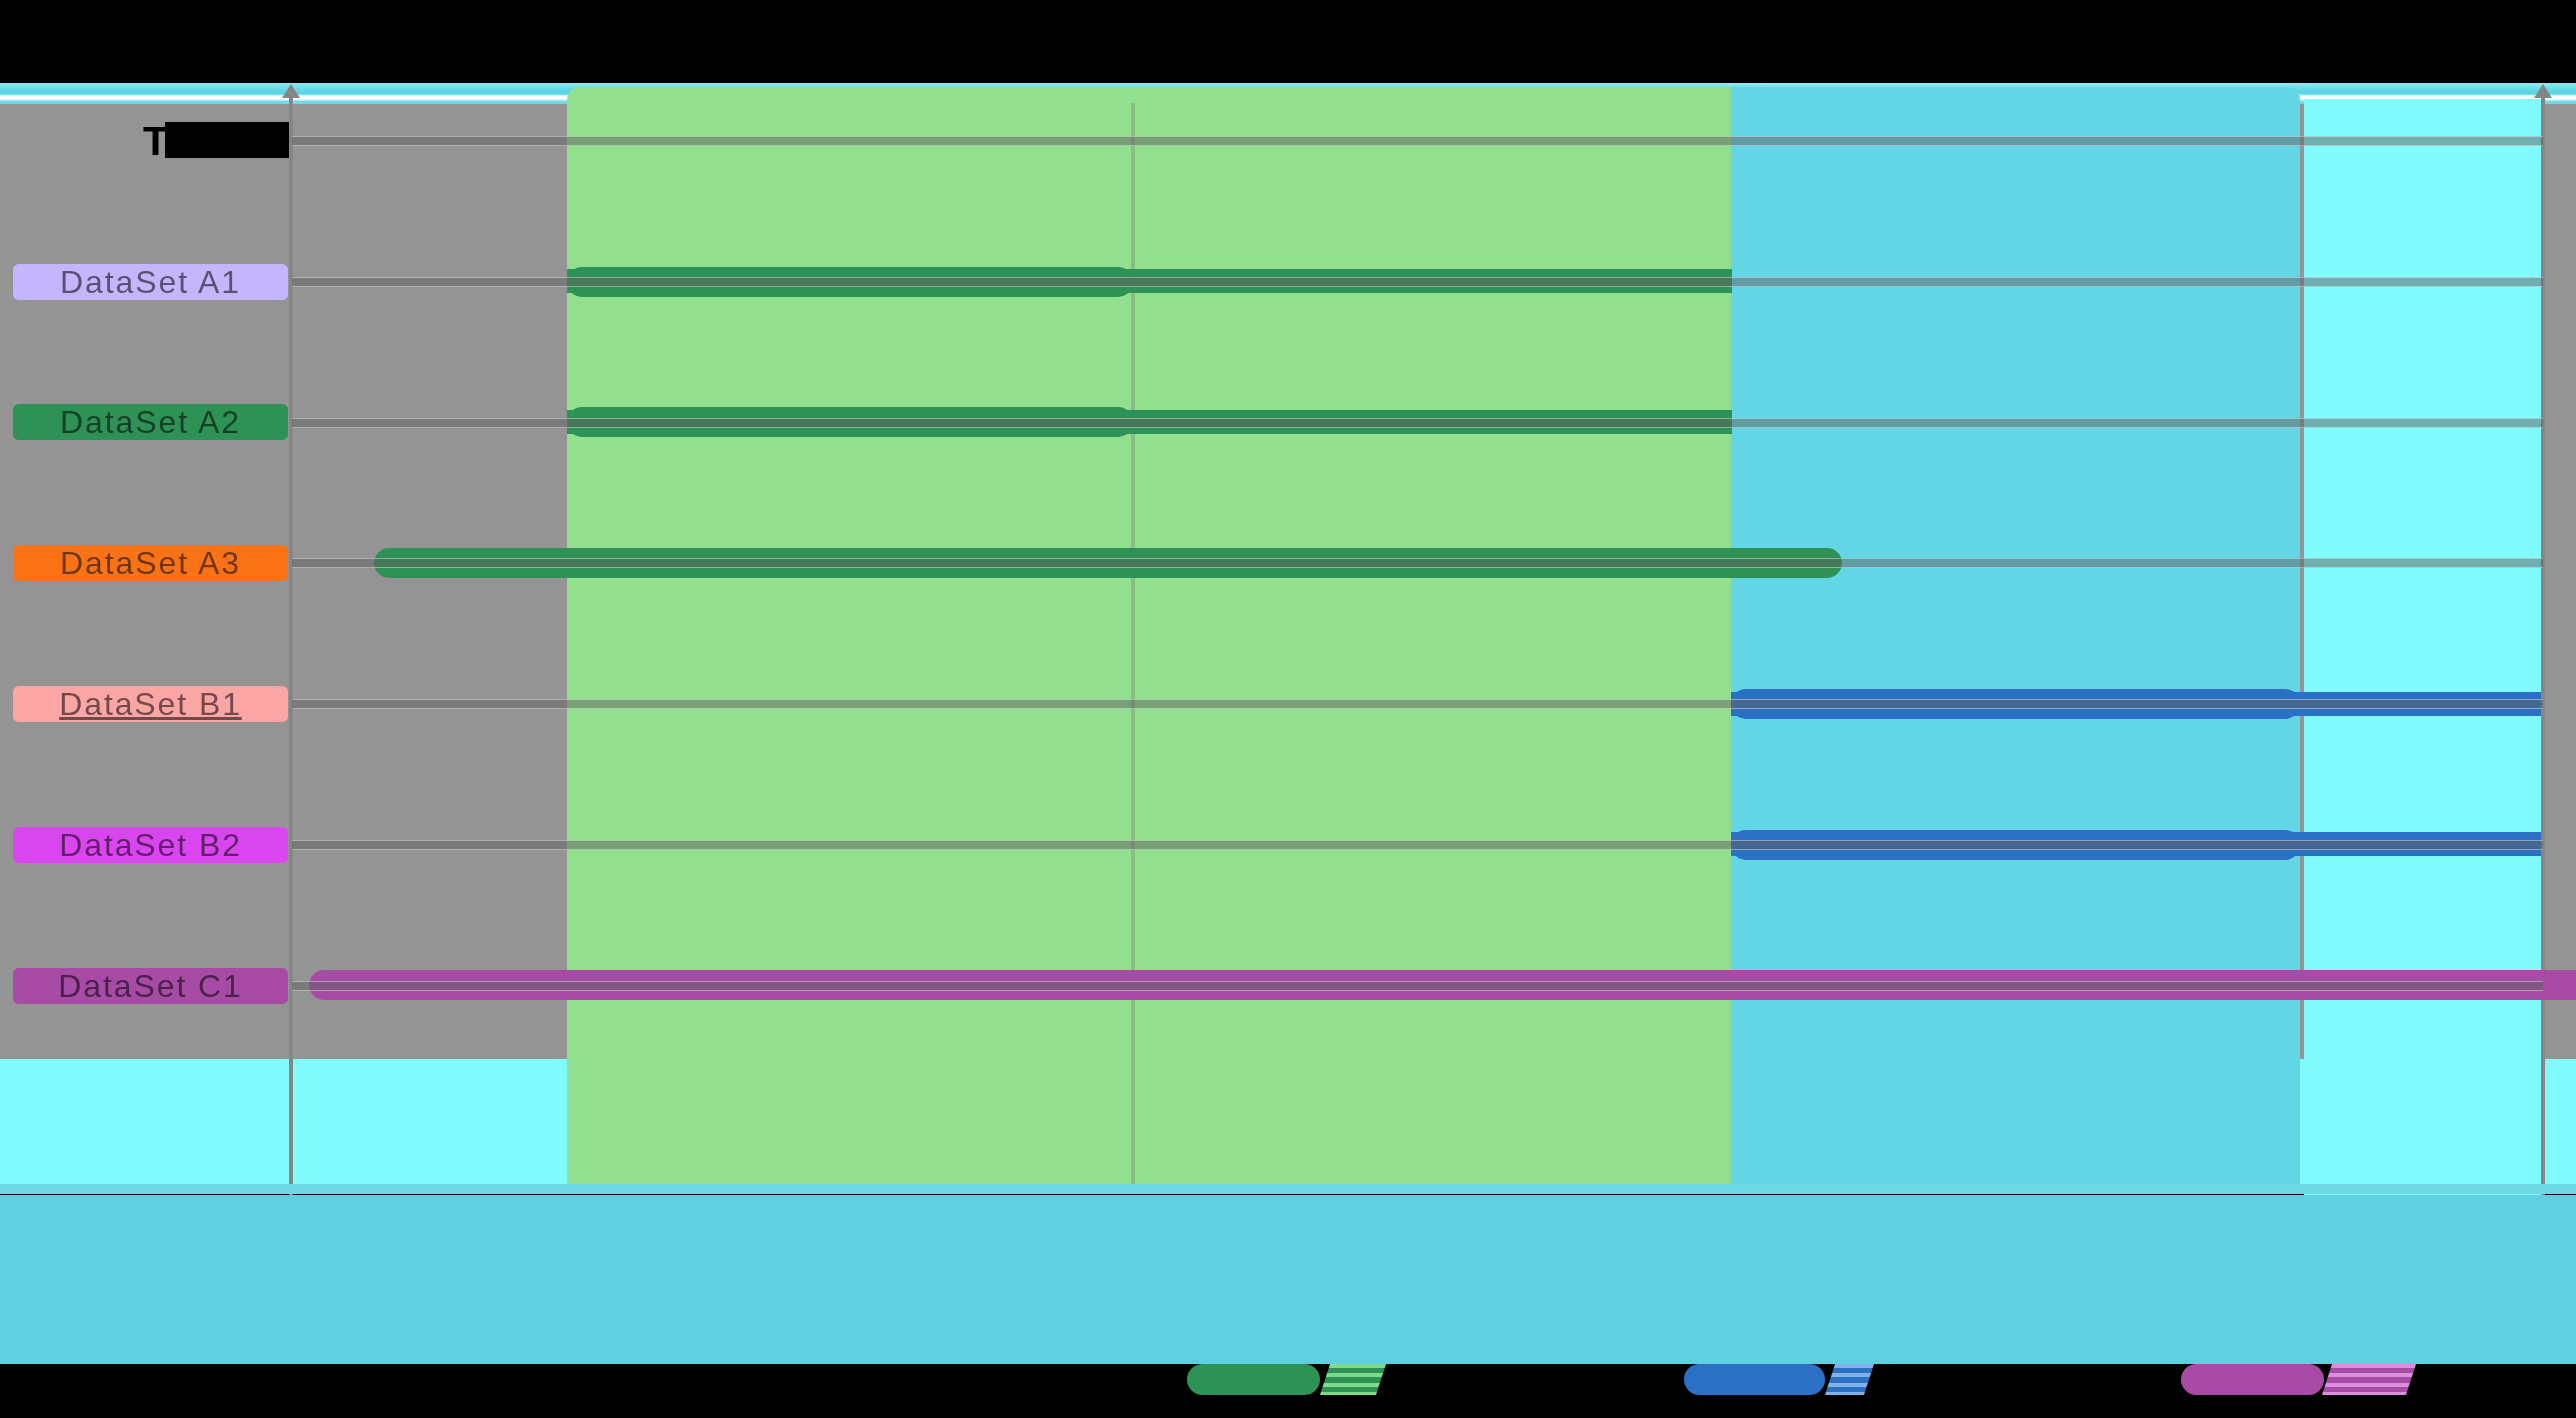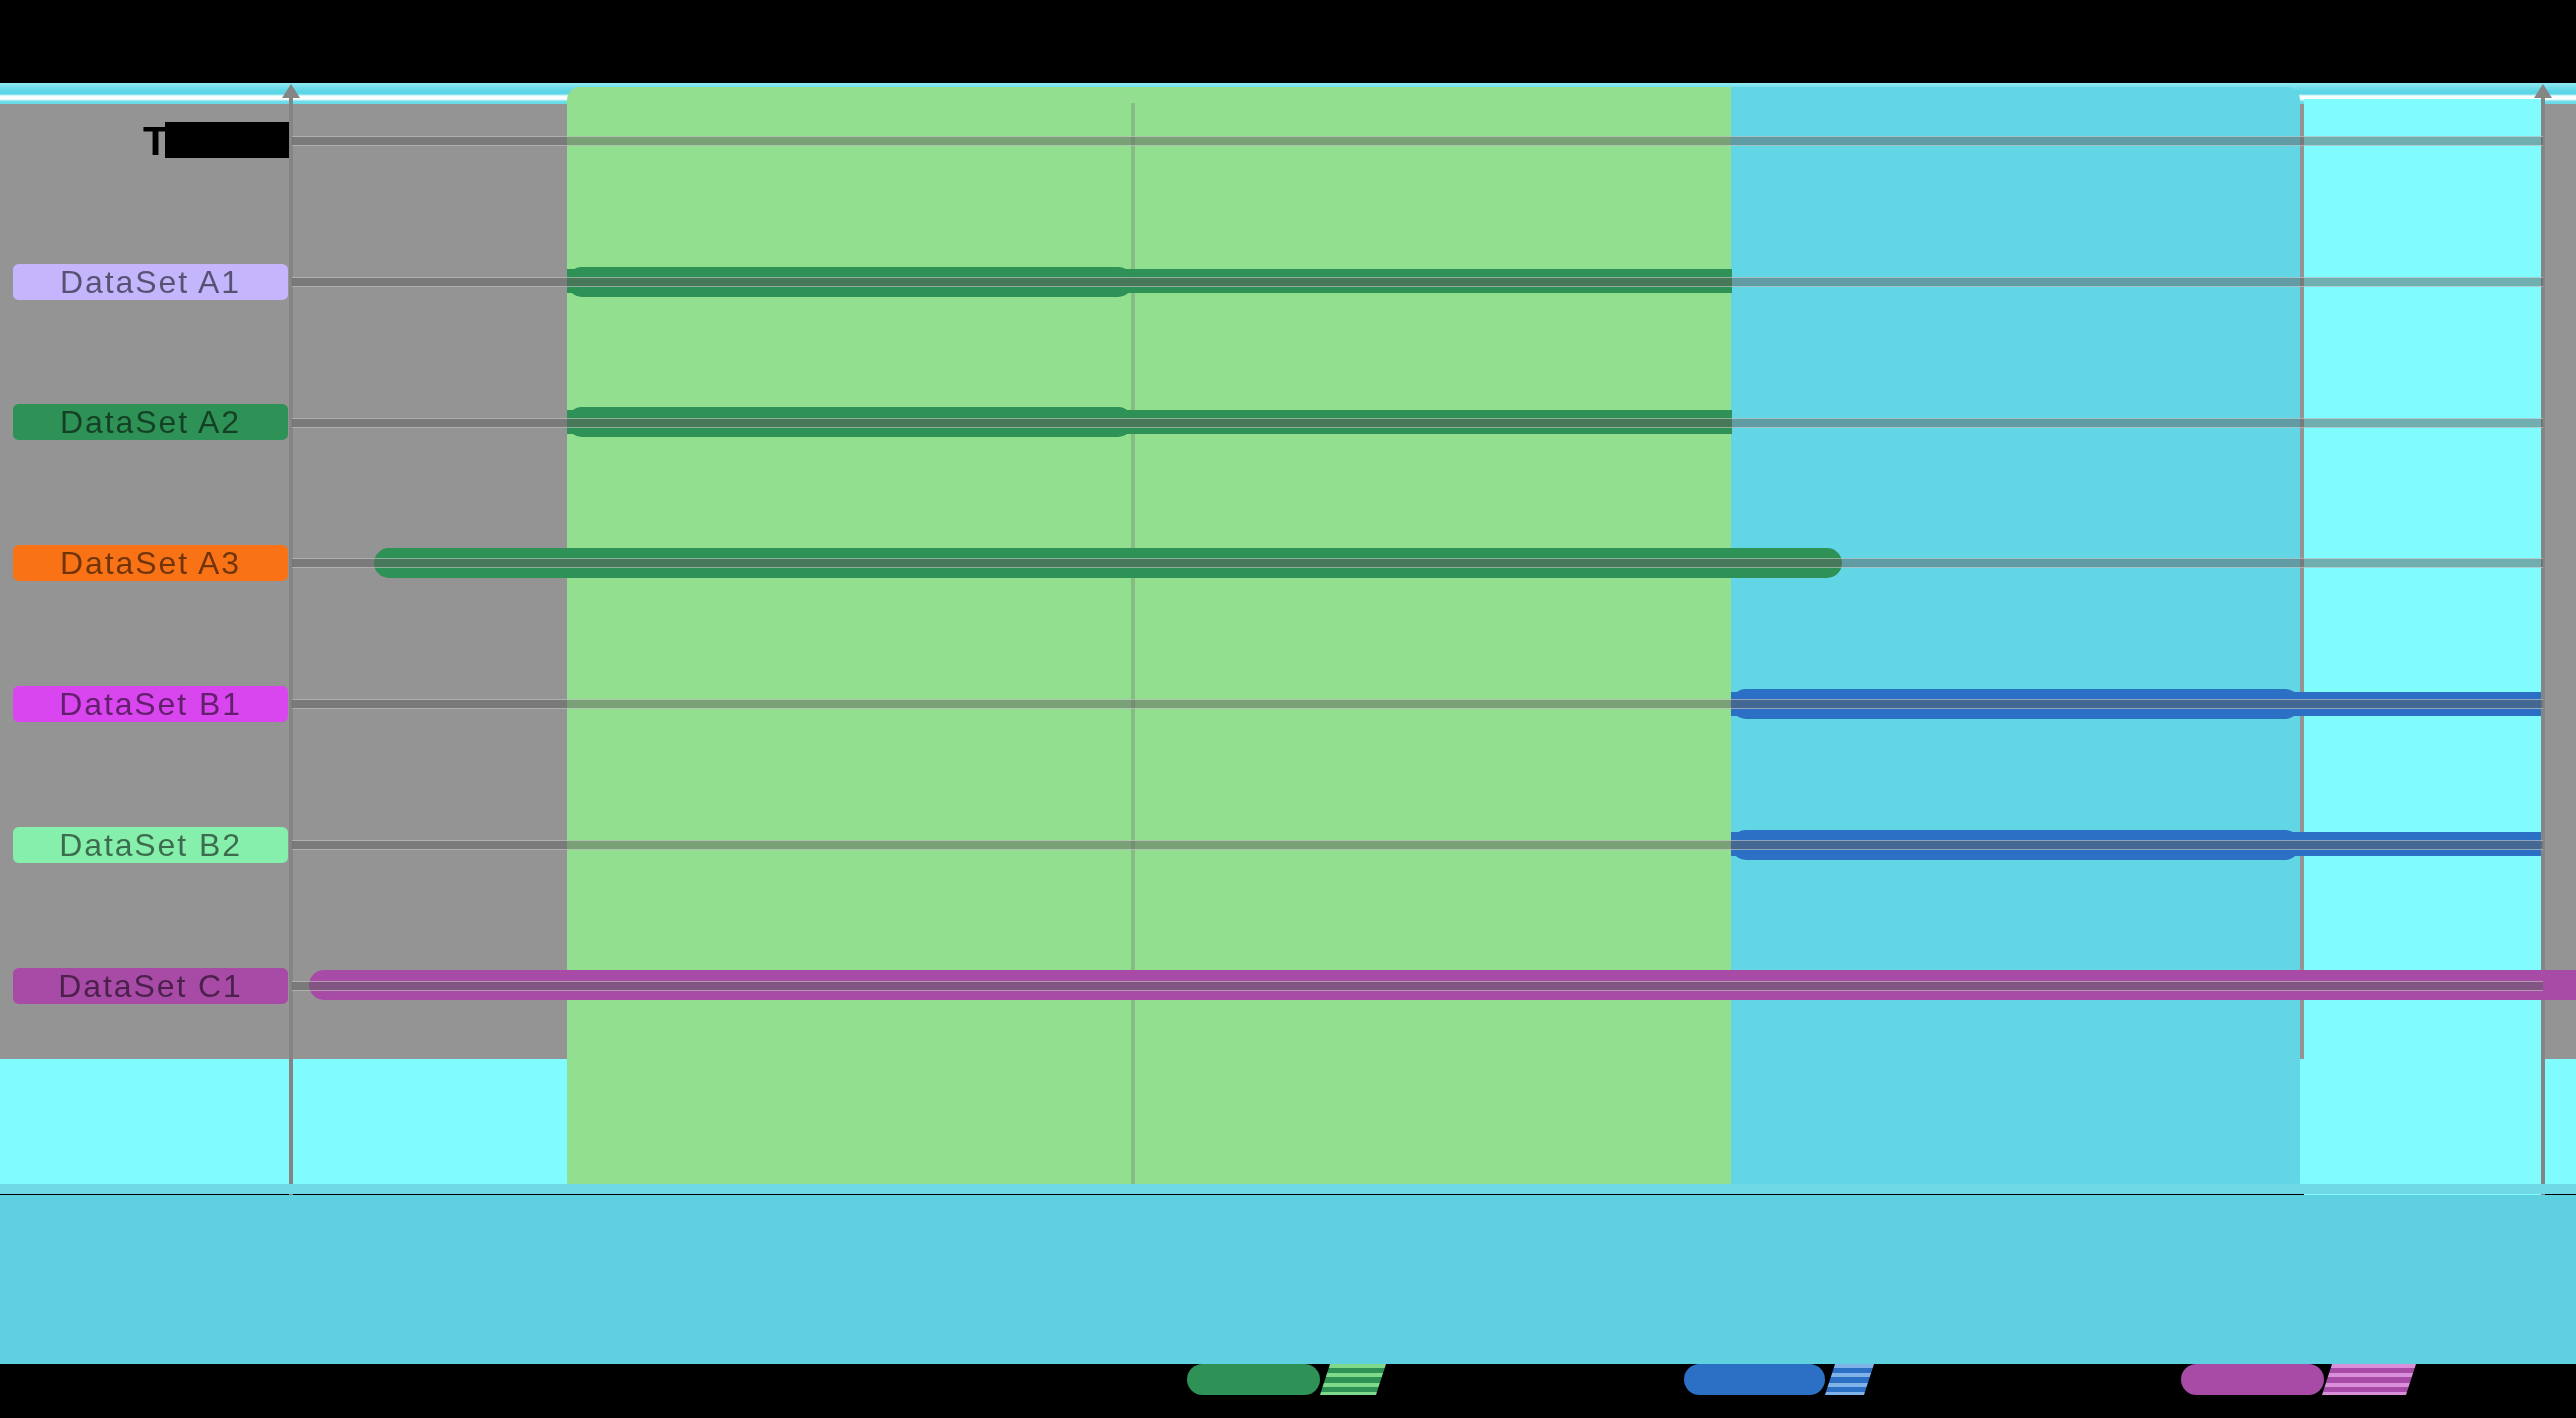--- a/index.html
+++ b/index.html
@@ -72,22 +72,22 @@
       <div class="abs bar" style="left: 567px; width: 566px; top: 407px; background: rgb(46, 145, 85); border-radius: 15px;"></div>
       <div class="abs bar" style="left: 374px; width: 1468px; top: 548px; background: rgb(46, 145, 85); border-radius: 15px;"></div>
       <div class="abs bar" style="left: 1731px; width: 569px; top: 689px; background: rgb(43, 112, 196); border-radius: 15px;"></div>
       <div class="abs bar" style="left: 1731px; width: 569px; top: 830px; background: rgb(43, 112, 196); border-radius: 15px;"></div>
       <div class="abs bar" style="left: 309px; width: 2267px; top: 970px; background: rgb(167, 75, 167); border-radius: 15px 0px 0px 15px;"></div>
     </div>
   <div id="chips-layer">
       <div class="abs chip" style="top: 264px; background: #c4b5fd;">DataSet A1</div>
       <div class="abs chip" style="top: 404px; background: rgb(46, 145, 85);">DataSet A2</div>
       <div class="abs chip" style="top: 545px; background: #f97316;">DataSet A3</div>
-      <div class="abs chip" style="top: 686px; background: #d946ef;">DataSet B1</div>
-      <div class="abs chip" style="top: 827px; background: #86efac;">DataSet B2</div>
+      <div class="abs chip" style="top: 686px; background: #fca5a5; text-decoration: underline;">DataSet B1</div>
+      <div class="abs chip" style="top: 827px; background: #d946ef;">DataSet B2</div>
       <div class="abs chip" style="top: 968px; background: rgb(167, 75, 167);">DataSet C1</div>
     </div>
 
   <div class="abs" id="bottom-edge"></div>
   <div class="abs" id="bottom-band"></div>
 
   <div class="abs" id="header-label">T</div>
   <div class="abs" id="header-redaction"></div>
 
 

